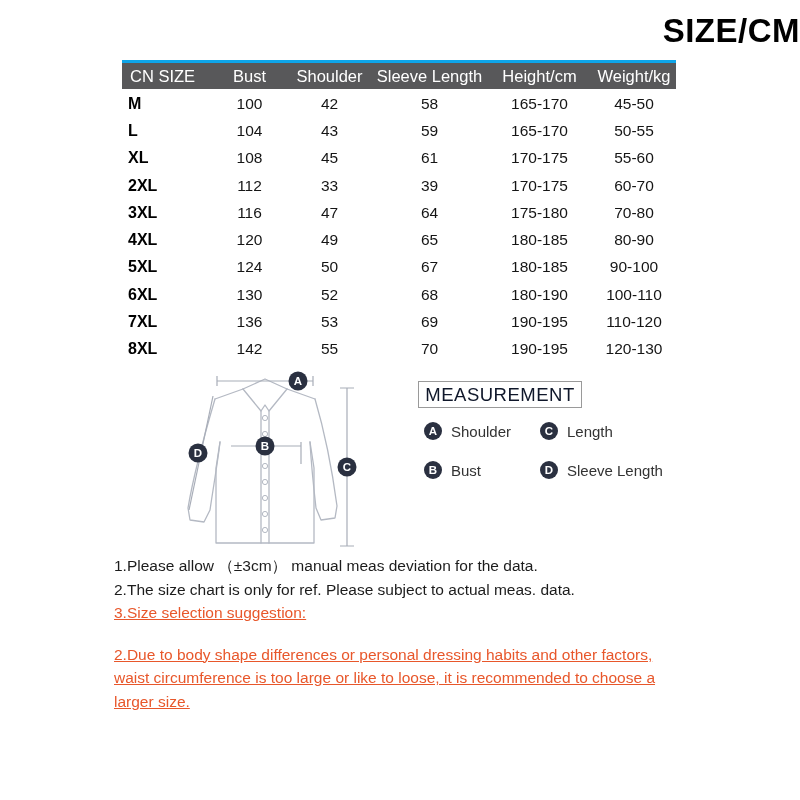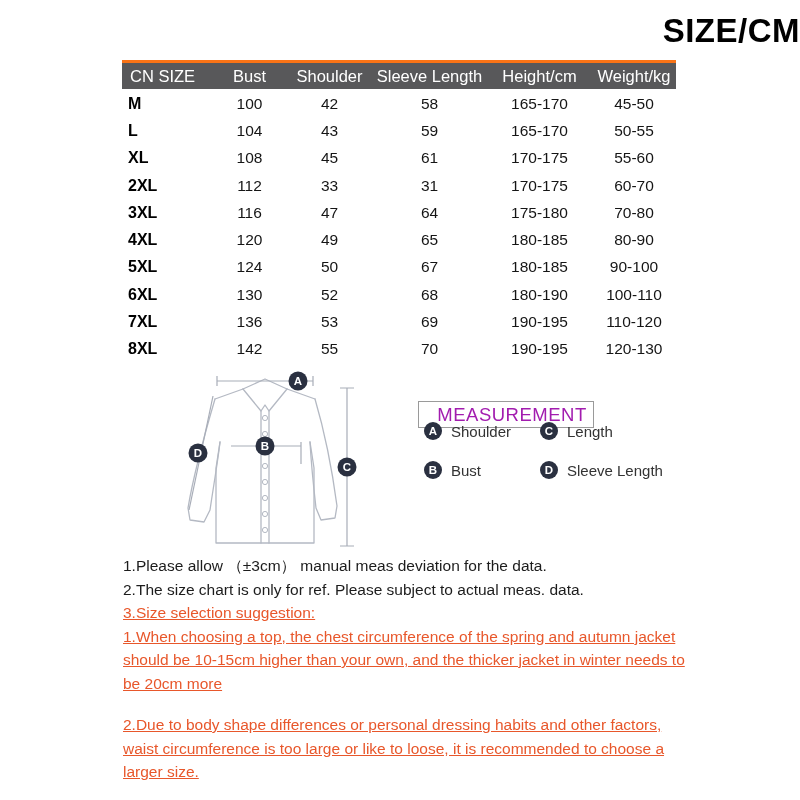--- a/index.html
+++ b/index.html
@@ -10,58 +10,58 @@
   .page-title{
     position:absolute;top:12px;left:0;width:800px;text-align:right;
     font-size:33px;font-weight:800;color:#000;letter-spacing:0.5px;
   }
   
   .size-table{position:absolute;left:122px;top:60px;width:554px;}
   .thead{
     display:grid;grid-template-columns:90px 75px 85px 115px 105px 84px;
     background:var(--header-bg);color:var(--header-text);
     height:26px;align-items:center;font-size:16.5px;
-    border-top:3px solid #f97316;
+    border-top:3px solid #0ea5e9;
   }
   .th{text-align:center;white-space:nowrap;}
   .th.c0{text-align:left;padding-left:8px;}
   .tbody{margin-top:1px;}
   .tr{
     display:grid;grid-template-columns:90px 75px 85px 115px 105px 84px;
     height:27.3px;align-items:center;font-size:15.5px;color:#151515;
   }
   .td{text-align:center;white-space:nowrap;}
   .td.c0{text-align:left;padding-left:6px;font-weight:bold;font-size:16px;color:#000;}
   
   .diagram{position:absolute;left:165px;top:368px;width:200px;height:190px;}
   .diagram svg{display:block;}
   .shirt{stroke:var(--diagram-stroke);fill:none;stroke-width:1.3;stroke-linejoin:round;stroke-linecap:round;}
   .btn-dot{stroke:var(--diagram-stroke);fill:#ffffff;stroke-width:1;}
   .mline{stroke:var(--measure-line);fill:none;stroke-width:1.2;}
   .badge-circle{fill:var(--badge);}
   .badge-letter{fill:#ffffff;font-size:11.5px;font-weight:bold;font-family:"Liberation Sans",sans-serif;text-anchor:middle;}
   
   .measure-box{
-    position:absolute;left:418px;top:401px;width:162px;height:25px;
+    position:absolute;left:418px;top:381px;width:162px;height:25px;
     border:1px solid #9a9a9a;display:flex;align-items:center;justify-content:center;
-    font-size:18.5px;color:#a21caf;letter-spacing:0.5px;background:#fff;padding-left:12px;
+    font-size:18.5px;color:#0f172a;letter-spacing:0.5px;background:#fff;
   }
   .legend{
     position:absolute;left:424px;top:418px;width:260px;
     display:grid;grid-template-columns:116px auto;row-gap:13px;
   }
   .legend-item{display:flex;align-items:center;gap:9px;height:26px;}
   .badge{
     width:18px;height:18px;border-radius:50%;background:var(--badge);color:#fff;
     font-size:11.5px;font-weight:bold;display:inline-flex;align-items:center;justify-content:center;
     flex:0 0 18px;
   }
   .legend-label{font-size:15px;color:#333;white-space:nowrap;}
   
-  .notes{position:absolute;left:123px;top:554px;width:562px;font-size:15.5px;line-height:23.5px;}
+  .notes{position:absolute;left:114px;top:554px;width:562px;font-size:15.5px;line-height:23.5px;}
   .notes p{margin:0;}
   .note-black{color:#1c1c1c;}
   .orange{color:var(--accent-orange);text-decoration:underline;}
   .para2{margin-top:18px !important;}
 </style>
 </head>
 <body>
 
 <div class="page-title">SIZE/CM</div>
 
@@ -96,21 +96,21 @@
         <div class="td c1">108</div>
         <div class="td c2">45</div>
         <div class="td c3">61</div>
         <div class="td c4">170-175</div>
         <div class="td c5">55-60</div>
       </div>
       <div class="tr">
         <div class="td c0">2XL</div>
         <div class="td c1">112</div>
         <div class="td c2">33</div>
-        <div class="td c3">31</div>
+        <div class="td c3">39</div>
         <div class="td c4">170-175</div>
         <div class="td c5">60-70</div>
       </div>
       <div class="tr">
         <div class="td c0">3XL</div>
         <div class="td c1">116</div>
         <div class="td c2">47</div>
         <div class="td c3">64</div>
         <div class="td c4">175-180</div>
         <div class="td c5">70-80</div>
@@ -221,15 +221,14 @@
     <div class="legend-item">
       <span class="badge">D</span>
       <span class="legend-label">Sleeve Length</span>
     </div>
   </div>
 
 <div class="notes">
   <p class="note-black">1.Please allow （±3cm） manual meas deviation for the data.</p>
   <p class="note-black">2.The size chart is only for ref. Please subject to actual meas. data.</p>
   <p class="orange">3.Size selection suggestion:</p>
-  <p class="orange">1.When choosing a top, the chest circumference of the spring and autumn jacket should be 10-15cm higher than your own, and the thicker jacket in winter needs to be 20cm more</p>
   <p class="orange para2">2.Due to body shape differences or personal dressing habits and other factors, waist circumference is too large or like to loose, it is recommended to choose a larger size.</p>
 </div>
 
 </body></html>

